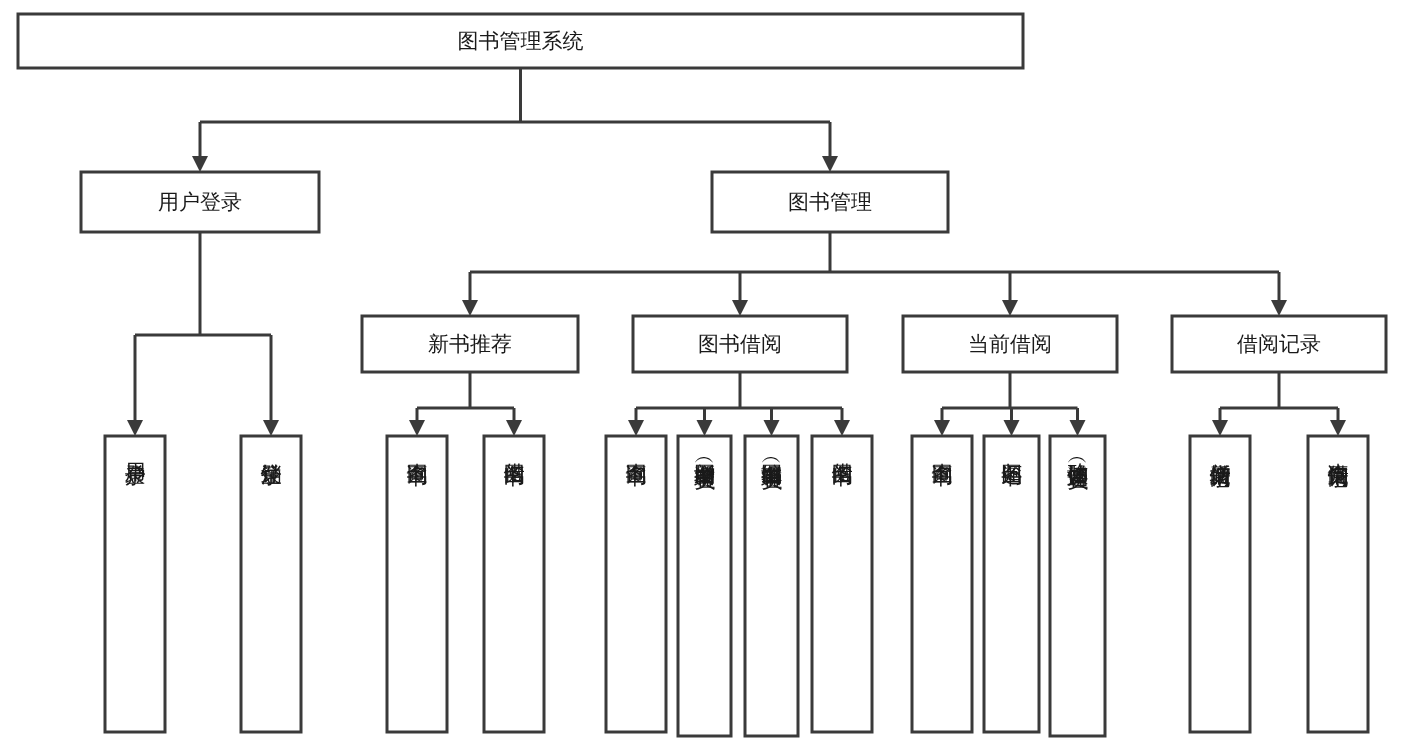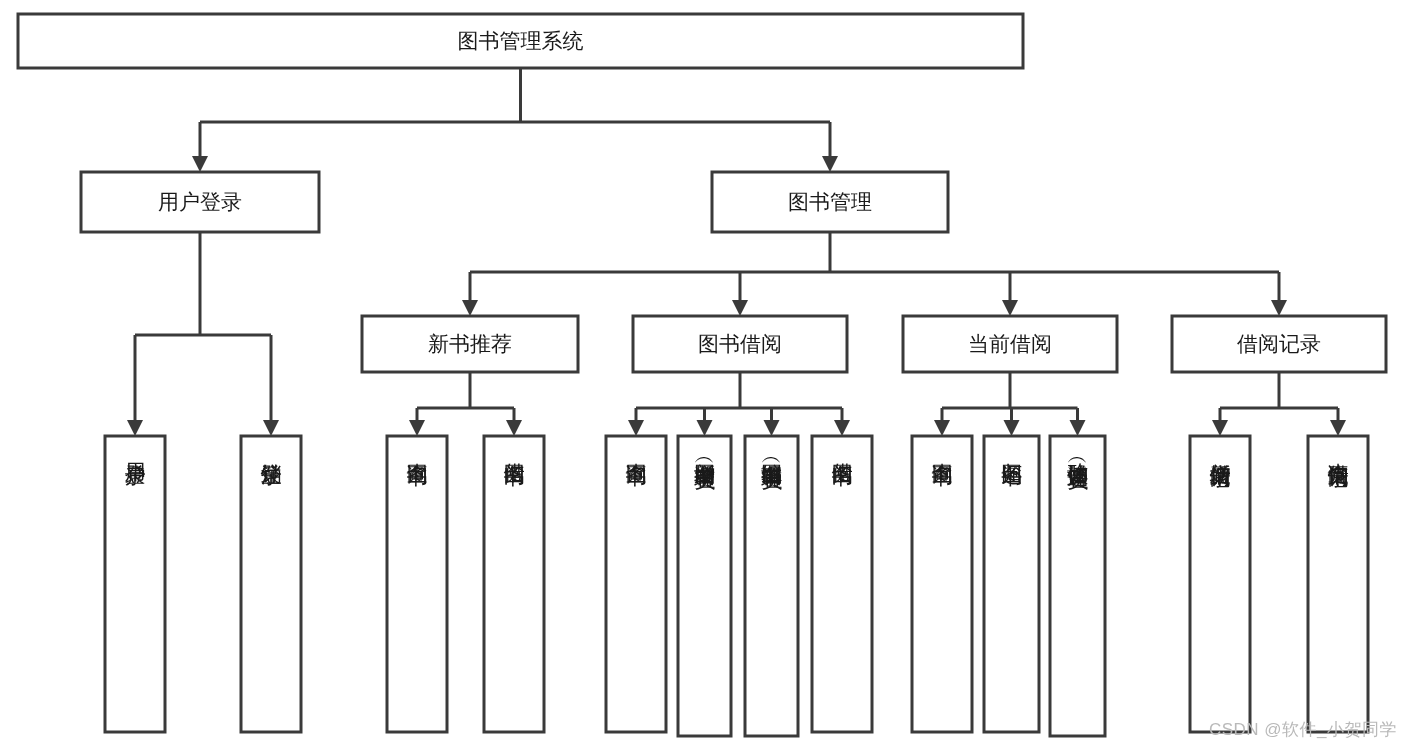--- a/index.html
+++ b/index.html
@@ -204,15 +204,14 @@
         <div class="v-label">确认归还（管理员）</div>
       </div>
       <div class="v-label-wrap" style="left: 1190px; top: 446px; width: 60px; height: 276px;">
         <div class="v-label">新增借阅记录</div>
       </div>
       <div class="v-label-wrap" style="left: 1308px; top: 446px; width: 60px; height: 276px;">
         <div class="v-label">查询借阅记录</div>
       </div>
     </div>
 
-  <div class="watermark">CSDN @软件_小贺同学</div>
 
 </div>
 
 </body></html>

